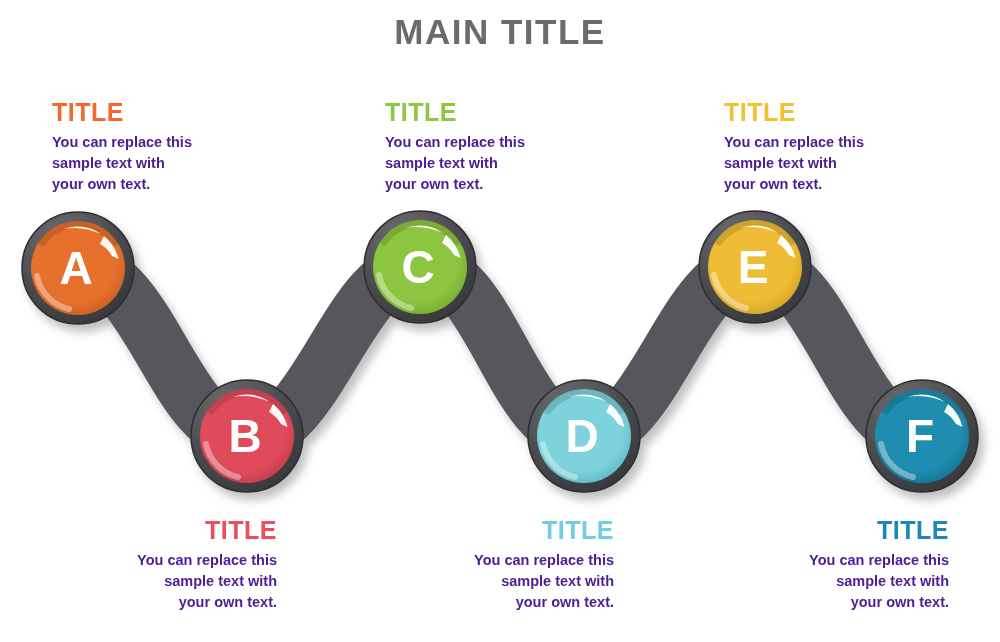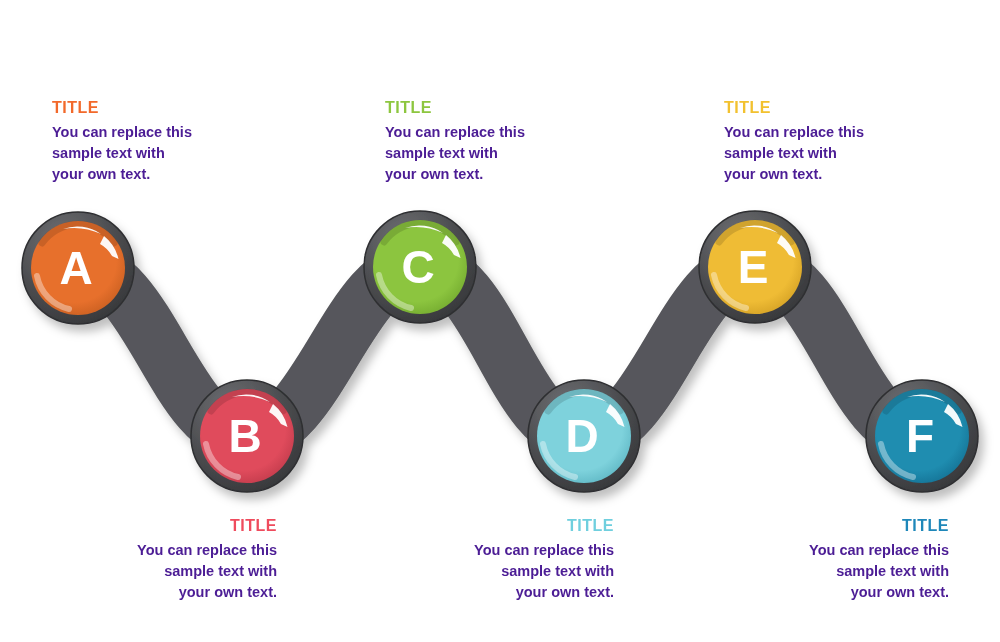--- a/index.html
+++ b/index.html
@@ -11,21 +11,21 @@
     position:absolute; top:12px; left:0; width:100%;
     margin:0; text-align:center;
     font-size:35px; font-weight:bold; letter-spacing:1.5px;
     color:#6A6B6D;
   }
   .art { position:absolute; left:0; top:0; width:1000px; height:642px; }
   .tblock { position:absolute; width:215px; }
   .tblock.top { top:99px; text-align:left; }
   .tblock.bottom { top:517px; text-align:right; }
   .tb-title {
-    font-size:16px; font-weight:bold; letter-spacing:0.5px;
+    font-size:25px; font-weight:bold; letter-spacing:0.5px;
     margin:0 0 5px 0; line-height:1.1;
   }
   .tb-line {
     font-size:14.5px; font-weight:bold; color:#4c1d95; line-height:21px;
   }
   .block-a { left:52px; }
   .block-c { left:385px; }
   .block-e { left:724px; }
   .block-b { left:62px; }
   .block-d { left:399px; }
@@ -33,20 +33,21 @@
   .node-letter {
     font-family:"Liberation Sans", sans-serif;
     font-size:46px; font-weight:bold; fill:#ffffff;
   }
 </style>
 </head>
 <body>
 
 <div class="stage">
 
+  <h1 class="main-title">MAIN TITLE</h1>
 
   <svg class="art" viewBox="0 0 1000 642" aria-hidden="true">
     <defs>
       <radialGradient id="ringGrad" cx="35%" cy="25%" r="85%">
         <stop offset="0%" stop-color="#6E6F73"></stop>
         <stop offset="55%" stop-color="#4C4D50"></stop>
         <stop offset="100%" stop-color="#343538"></stop>
       </radialGradient>
       <radialGradient id="sg0" cx="46%" cy="42%" r="72%">
         <stop offset="62%" stop-color="#E7702C"></stop>

